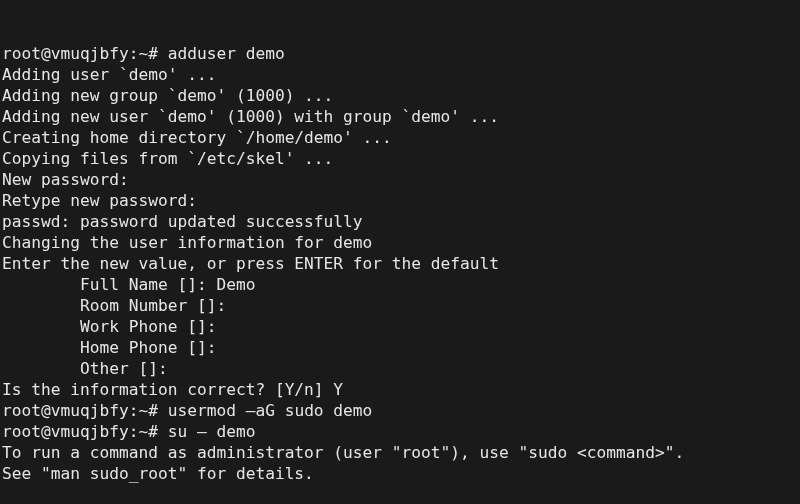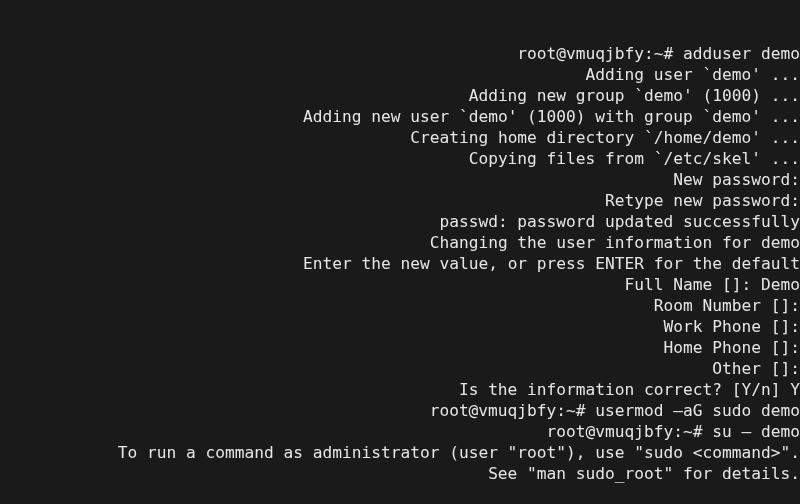--- a/index.html
+++ b/index.html
@@ -17,21 +17,20 @@
     height: 504px;
     background: #1a1a1a;
     box-sizing: border-box;
     padding: 1px 0 0 2px;
     font-family: "DejaVu Sans Mono", "Liberation Mono", monospace;
     font-size: 16.2px;
     line-height: 21px;
     letter-spacing: 0px;
     color: #e6e6e6;
     white-space: pre;
-    text-align: right;
     -webkit-font-smoothing: antialiased;
   }
   .line {
     height: 21px;
     white-space: pre;
     display: block;
   }
   .line.blank {
     height: 21px;
   }

